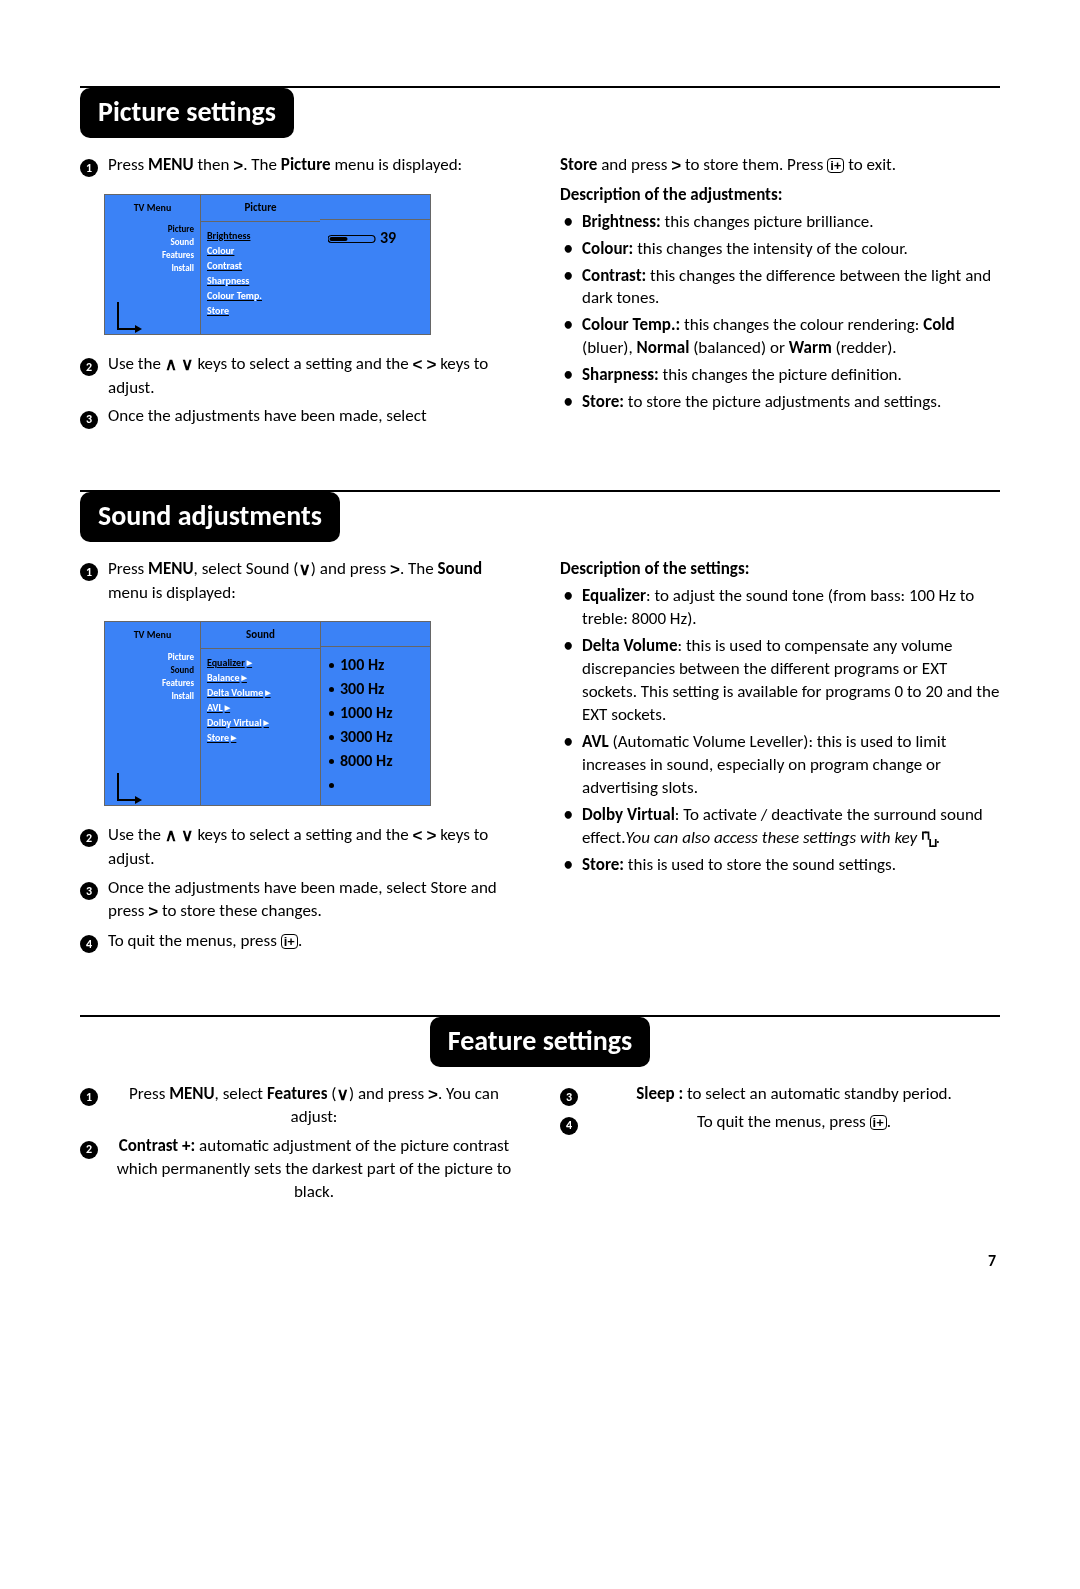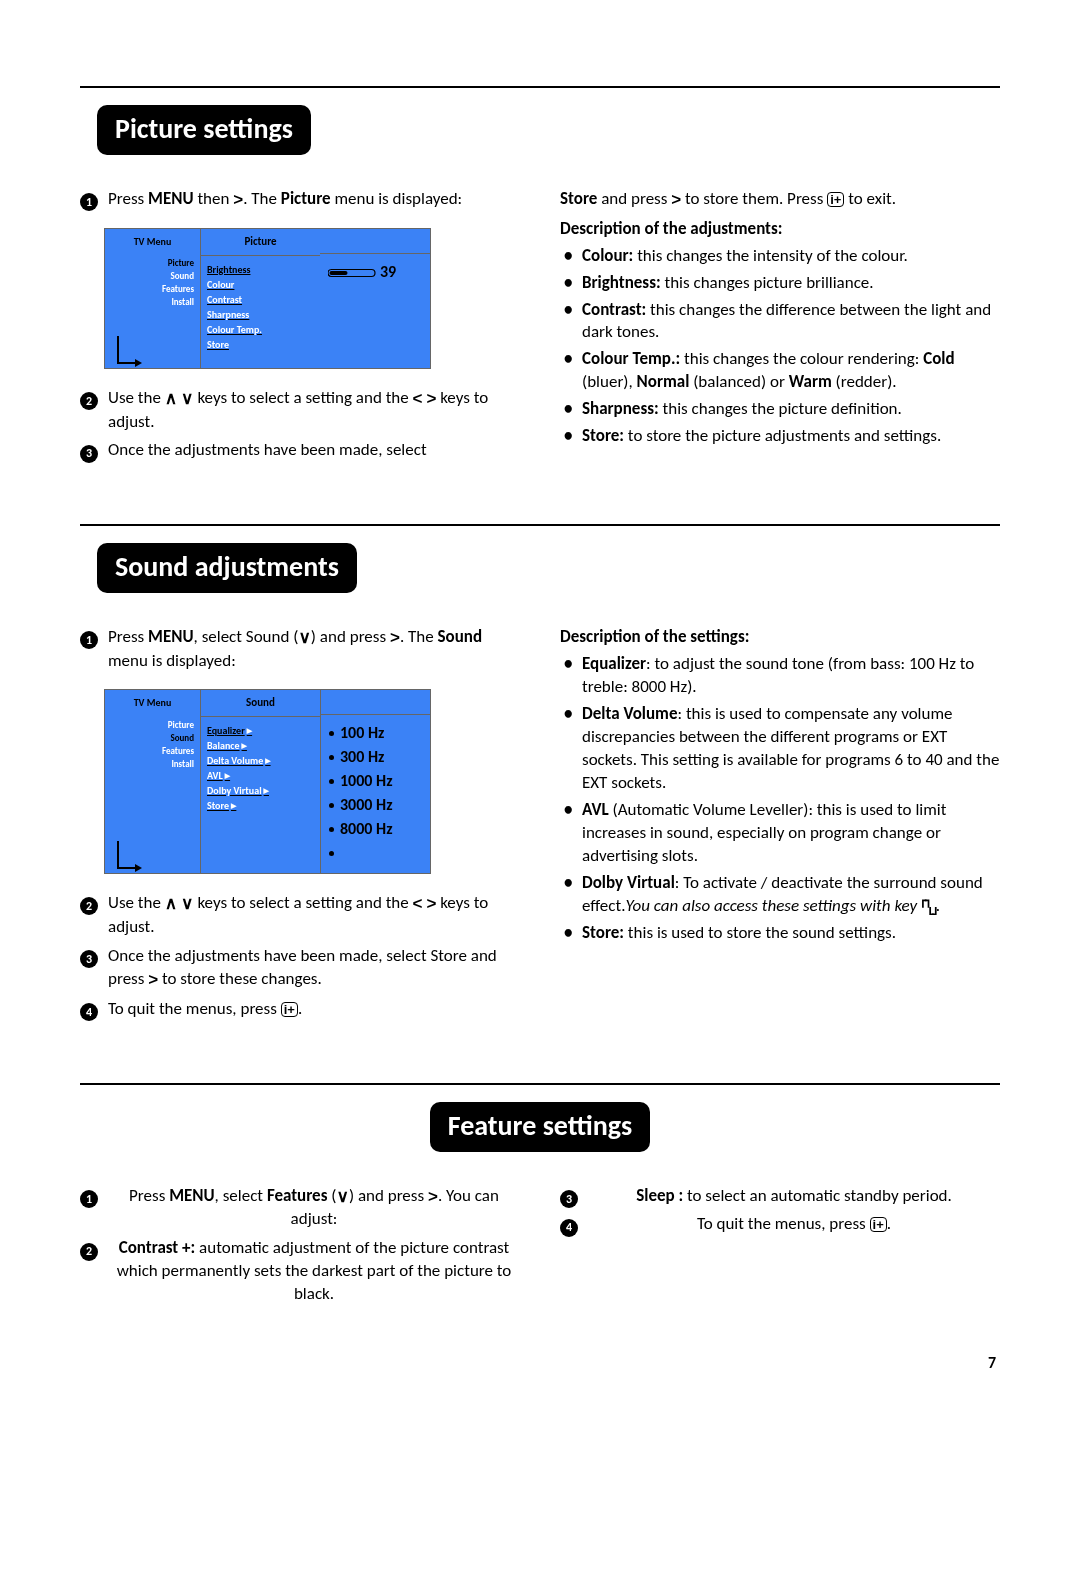--- a/index.html
+++ b/index.html
@@ -17,21 +17,21 @@
     box-sizing: border-box;
   }
   .section-head {
     display: inline-block;
     background: #000;
     color: #fff;
     font-size: 28px;
     font-weight: bold;
     padding: 5px 18px 7px 18px;
     border-radius: 10px 10px 10px 10px;
-    margin: 17px;
+    margin: 0;
     position: relative;
     top: 0;
   }
   .section-head-wrap {
     border-top: 2.5px solid #000;
     margin-top: 6px;
   }
   .two-col {
     display: flex;
     gap: 40px;
@@ -294,22 +294,22 @@
         </div>
       </div>
 
       <div class="col">
         <div>
           <span class="b">Store</span><span> and press </span><span class="glyph glyph-right"></span><span> to store them. Press </span><span class="key-box">i+</span><span> to exit.</span>
         </div>
         <div style="height:6px"></div>
         <div class="subhead">Description of the adjustments:</div>
         <ul class="bul">
+          <li><span class="b">Brightness:</span><span> this changes picture brilliance.</span></li>
           <li><span class="b">Colour:</span><span> this changes the intensity of the colour.</span></li>
-          <li><span class="b">Brightness:</span><span> this changes picture brilliance.</span></li>
           <li><span class="b">Contrast:</span><span> this changes the difference between the light and dark tones.</span></li>
           <li><span class="b">Colour Temp.:</span><span> this changes the colour rendering: </span><span class="b">Cold</span><span> (bluer), </span><span class="b">Normal</span><span> (balanced) or </span><span class="b">Warm</span><span> (redder).</span></li>
           <li><span class="b">Sharpness:</span><span> this changes the picture definition.</span></li>
           <li><span class="b">Store:</span><span> to store the picture adjustments and settings.</span></li>
         </ul>
       </div>
     </div>
   </div>
 
   <div class="section">
@@ -382,21 +382,21 @@
           <div class="step-body">
             <span>To quit the menus, press </span><span class="key-box">i+</span><span>.</span>
           </div>
         </div>
       </div>
 
       <div class="col">
         <div class="subhead">Description of the settings:</div>
         <ul class="bul">
           <li><span class="b">Equalizer</span><span>: to adjust the sound tone (from bass: 100 Hz to treble: 8000 Hz).</span></li>
-          <li><span class="b">Delta Volume</span><span>: this is used to compensate any volume discrepancies between the different programs or EXT sockets. This setting is available for programs 6 to 40 and the EXT sockets.</span></li>
+          <li><span class="b">Delta Volume</span><span>: this is used to compensate any volume discrepancies between the different programs or EXT sockets. This setting is available for programs 0 to 20 and the EXT sockets.</span></li>
           <li><span class="b">AVL</span><span> (Automatic Volume Leveller): this is used to limit increases in sound, especially on program change or advertising slots.</span></li>
           <li><span class="b">Dolby Virtual</span><span>: To activate / deactivate the surround sound effect.</span><span class="i">You can also access these settings with key </span> <span class="surround-icon">⸢⸣⸤⸥</span><span>.</span></li>
           <li><span class="b">Store:</span><span> this is used to store the sound settings.</span></li>
         </ul>
       </div>
     </div>
   </div>
 
   <div class="section" style="margin-bottom:0;text-align:center;">
     <div class="section-head-wrap">

